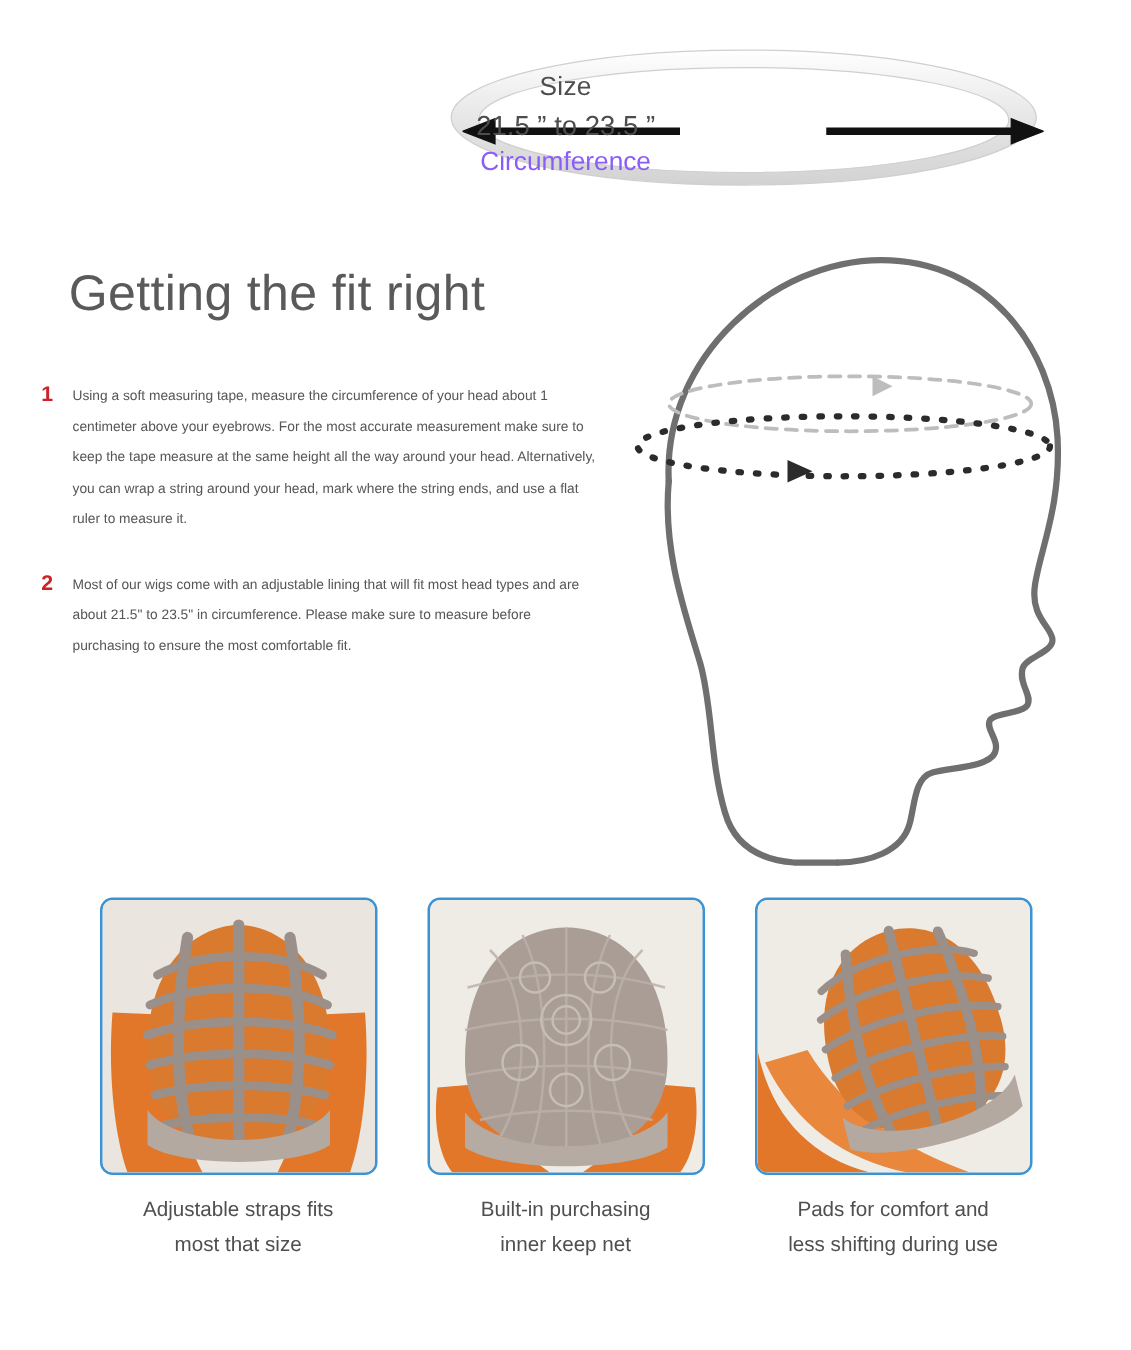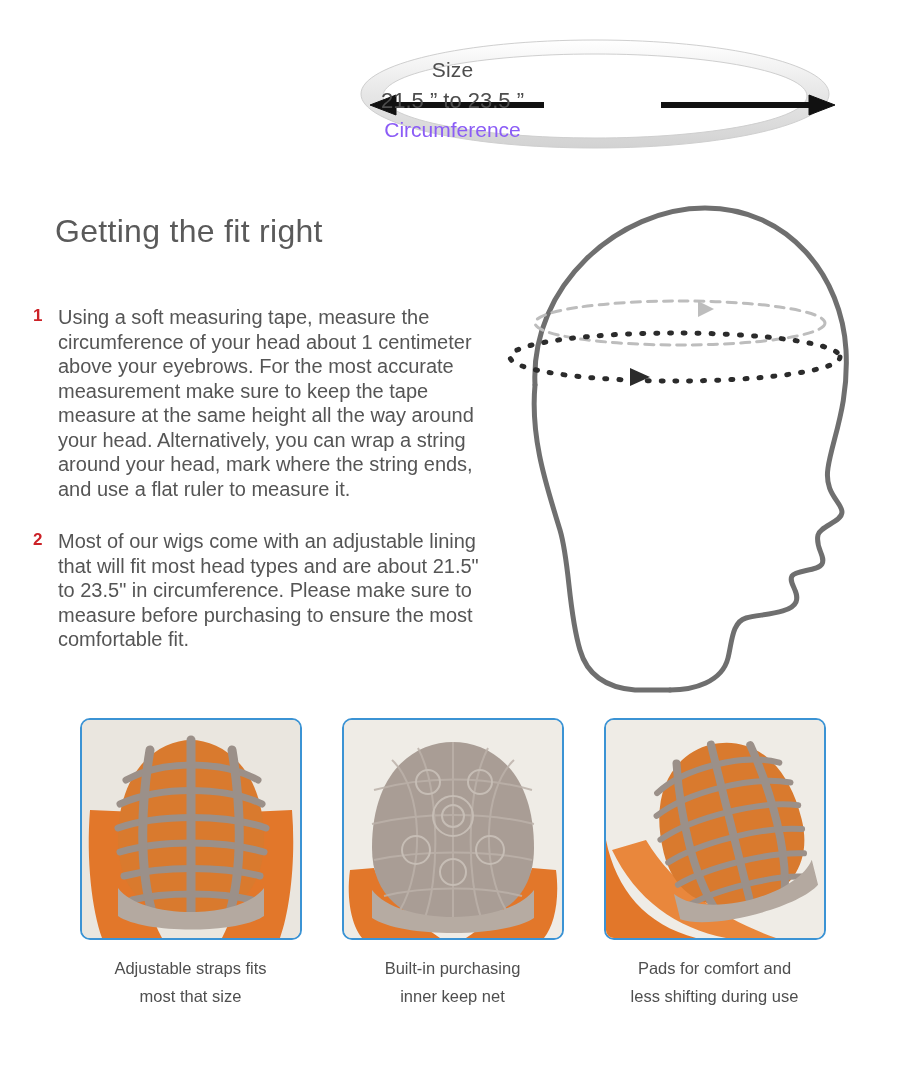--- a/index.html
+++ b/index.html
@@ -61,21 +61,21 @@
     position: absolute;
     left: 370px;
     top: 92px;
   }
 
   
   .headline {
     position: absolute;
     left: 55px;
     top: 213px;
-    font-size: 32px;
+    font-size: 40px;
     font-weight: normal;
     color: #5a5a5a;
     letter-spacing: 0.3px;
   }
   .steps {
     position: absolute;
     left: 30px;
     top: 305px;
     width: 450px;
   }
@@ -86,21 +86,21 @@
   }
   .step-num {
     position: absolute;
     left: 3px;
     top: 1px;
     color: #cc2127;
     font-size: 17px;
     font-weight: bold;
   }
   .step-text {
-    font-size: 20px;
+    font-size: 11px;
     line-height: 24.5px;
     color: #555555;
   }
 
   
   .head-area {
     position: absolute;
     left: 470px;
     top: 190px;
     width: 420px;

